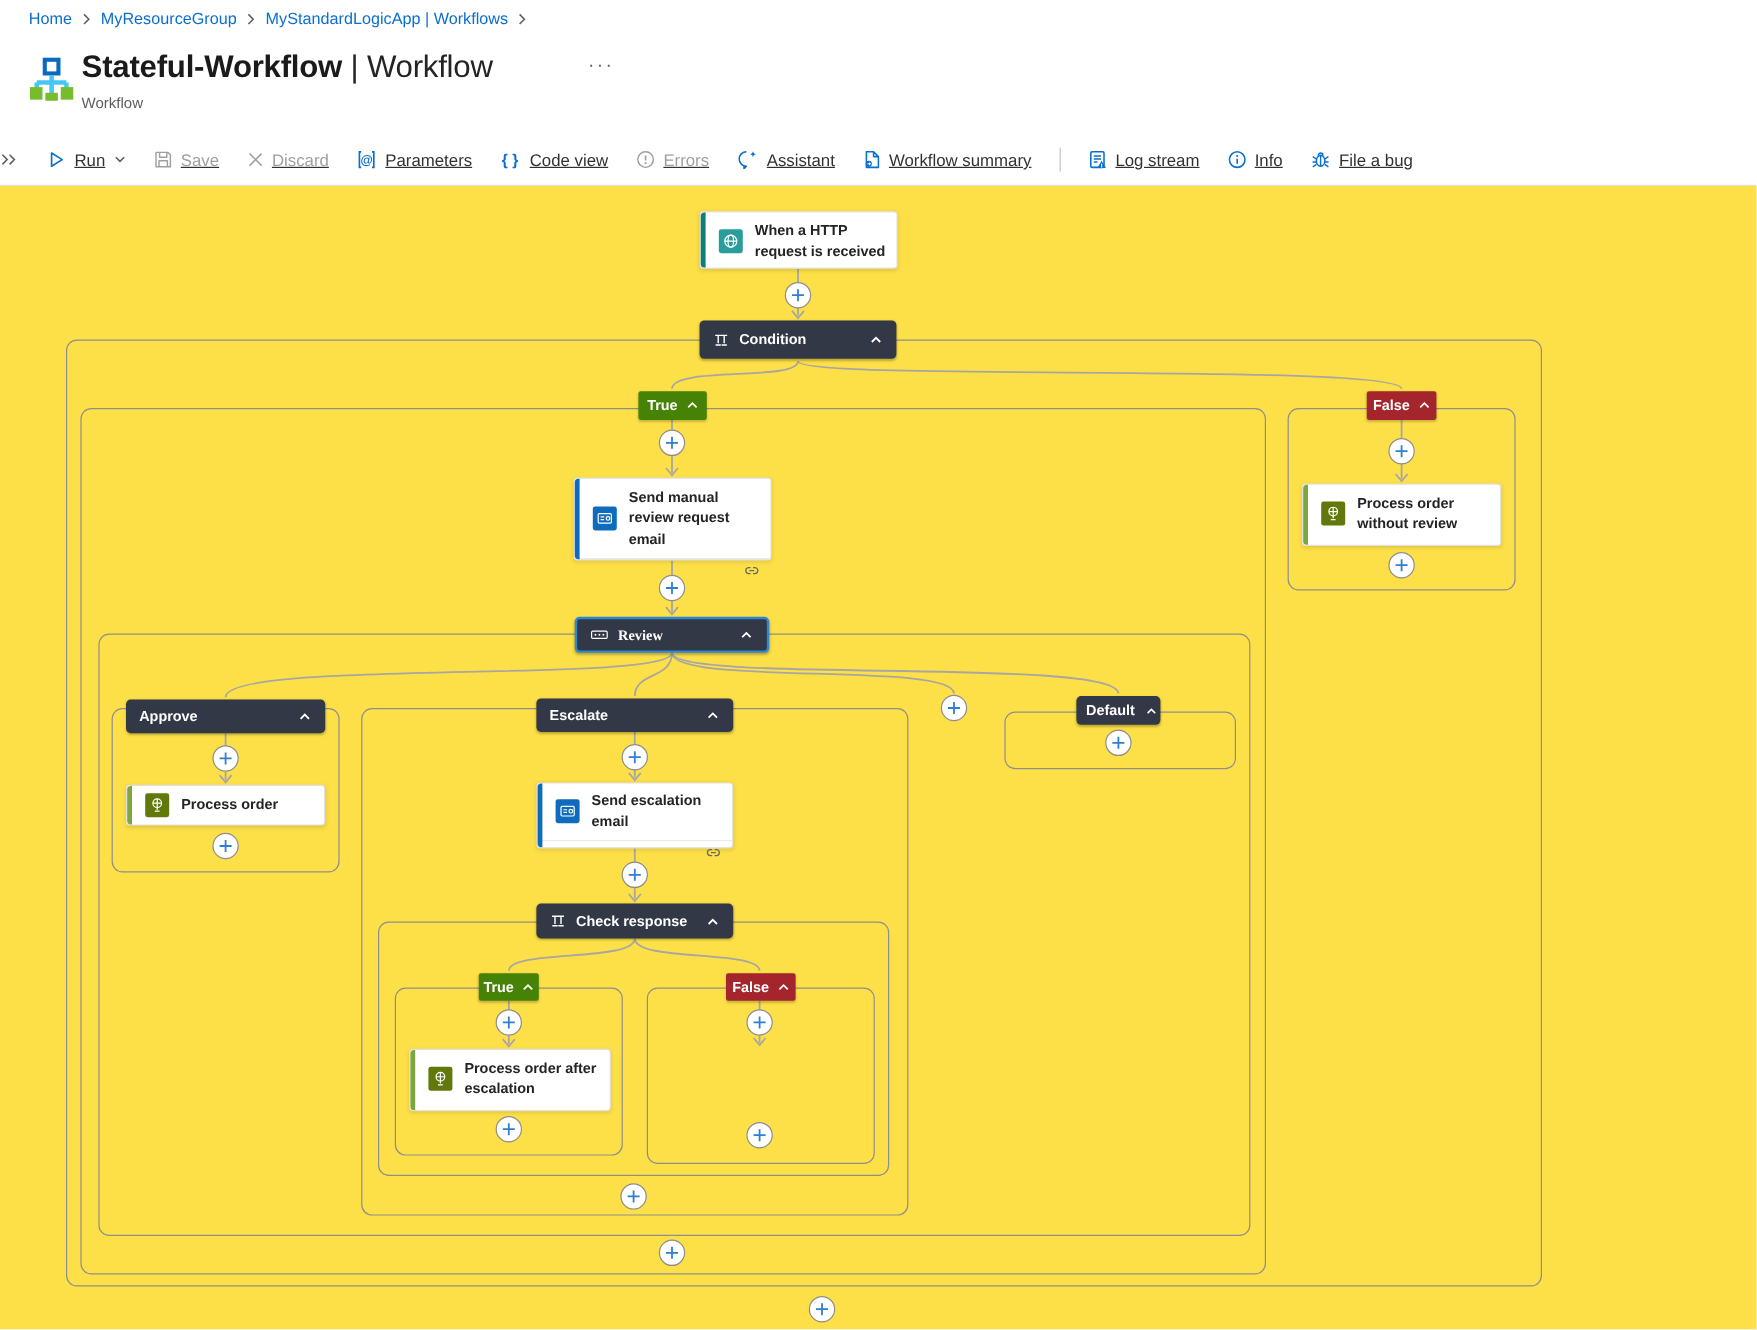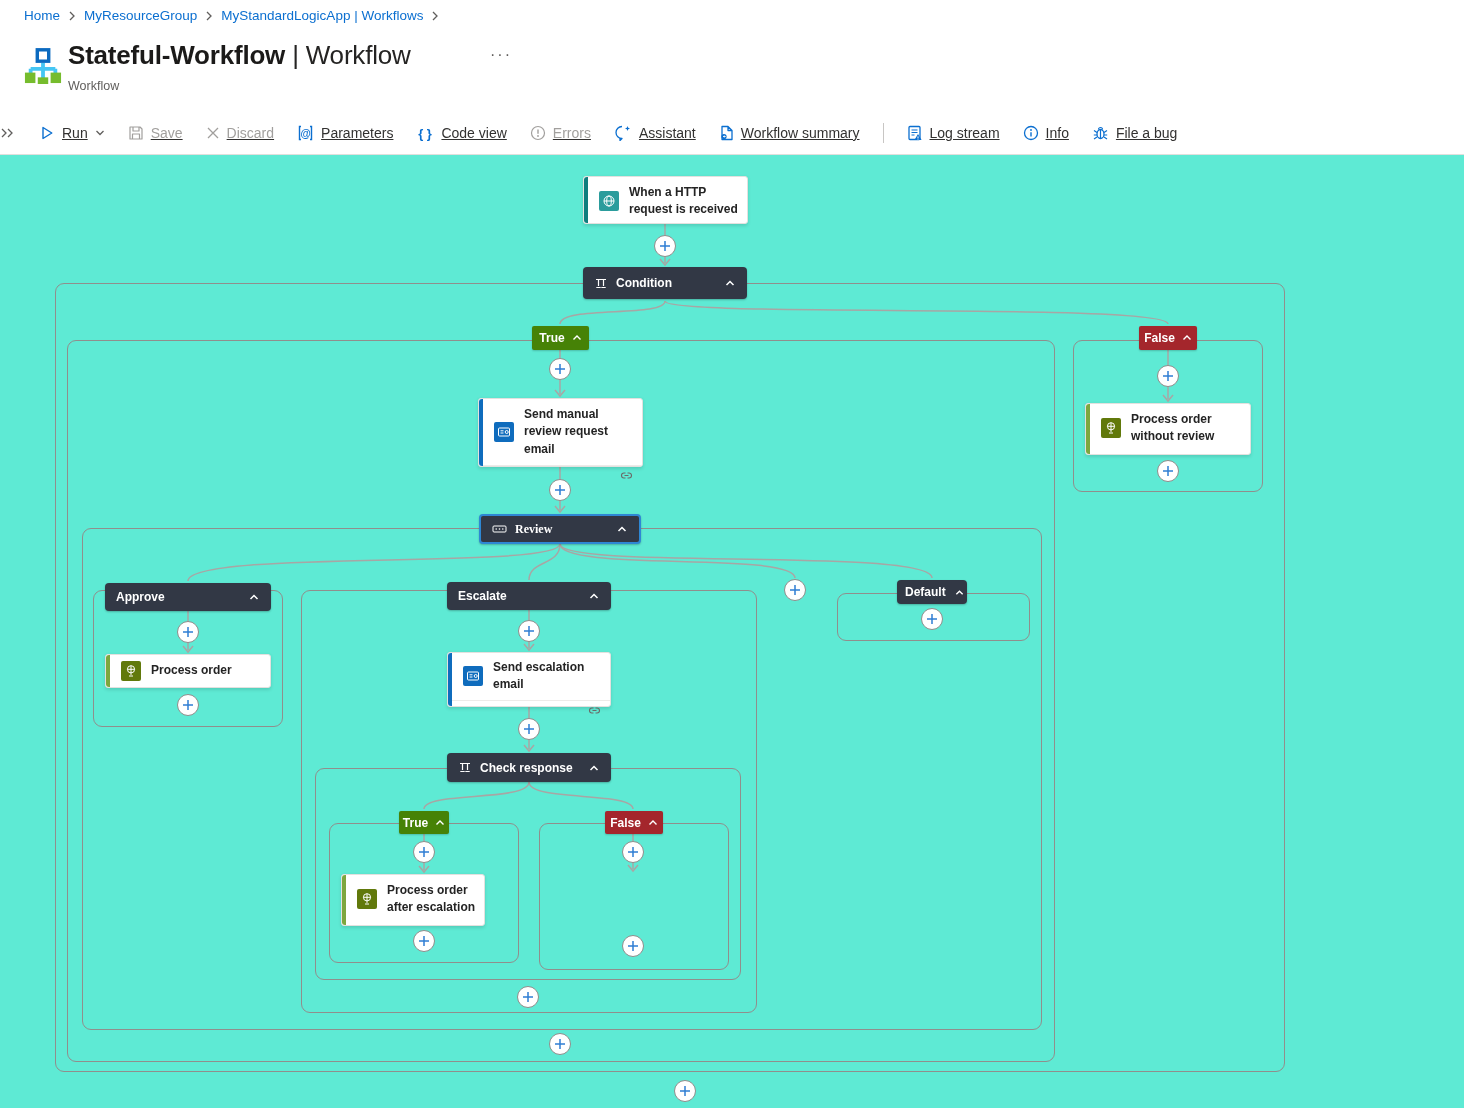--- a/index.html
+++ b/index.html
@@ -22,21 +22,21 @@
 
   
   .toolbar { position:absolute; left:0; top:116px; height:34px; display:flex; align-items:center; gap:23px; font-size:14px; color:#323130;text-decoration:underline; }
   .tb-item { display:flex; align-items:center; gap:7px; cursor:pointer; white-space:nowrap; }
   .tb-item.disabled { color:#a19f9d; cursor:default; }
   .tb-sep { width:1px; height:20px; background:#c8c6c4; }
   .tb-collapse { color:#605e5c; margin-right:2px; display:flex; }
   .toolbar-divider { position:absolute; left:0; top:154px; width:1464px; border-top:1px solid #e1dfdd; }
 
   
-  .canvas { position:absolute; left:0; top:155px; width:1464px; height:953px; background:#5eead4; }
+  .canvas { position:absolute; left:0; top:155px; width:1464px; height:953px; background:#fde047; }
   .wires { position:absolute; left:0; top:0; pointer-events:none; }
   .container-box { position:absolute; border:1.5px solid #908e8c; border-radius:9px; }
 
   .card { position:absolute; background:#fff; border:1px solid #e3e1df; border-radius:3px;
           box-shadow:0 1.2px 3.6px rgba(0,0,0,.12); cursor:pointer; }
   .card .bar { position:absolute; left:0; top:0; bottom:0; width:4px; border-radius:3px 0 0 3px; }
   .card-body { display:flex; align-items:center; gap:10px; padding:7px 8px 7px 15px; }
   .card-label { font-size:12px; font-weight:700; color:#242424; line-height:1.45; }
   .nicon { width:20px; height:20px; border-radius:2px; flex:none; display:flex; align-items:center; justify-content:center; }
   .card-footer { border-top:1px solid #edebe9; height:20px; display:flex; align-items:center;
@@ -379,21 +379,21 @@
         </svg>
     </div>
 
     <div class="pill pill-red" style="left:605px;top:656px;width:58px;height:23px;">
       <span>False</span>
       <svg width="10" height="8" viewBox="0 0 10 8">
           <path d="M1.5 5.5L5 2l3.5 3.5" stroke="#fff" stroke-width="1.4" fill="none"></path>
         </svg>
     </div>
 
-    <div class="card" style="left:341px;top:719px;width:144px;height:52px;">
+    <div class="card" style="left:341px;top:719px;width:168px;height:52px;">
       <div class="bar" style="background:#7ea63e;"></div>
       <div class="card-body">
         <span class="nicon" style="background:#61790b;">
           <svg width="14" height="14" viewBox="0 0 14 14">
               <circle cx="7" cy="5.3" r="3.6" stroke="#fff" fill="none"></circle>
               <path d="M7 1.7v7.2 M3.4 5.3h7.2 M7 8.9v2 M5 12h4" stroke="#fff" fill="none"></path>
             </svg>
         </span>
         <span class="card-label">Process order after escalation</span>
       </div>

